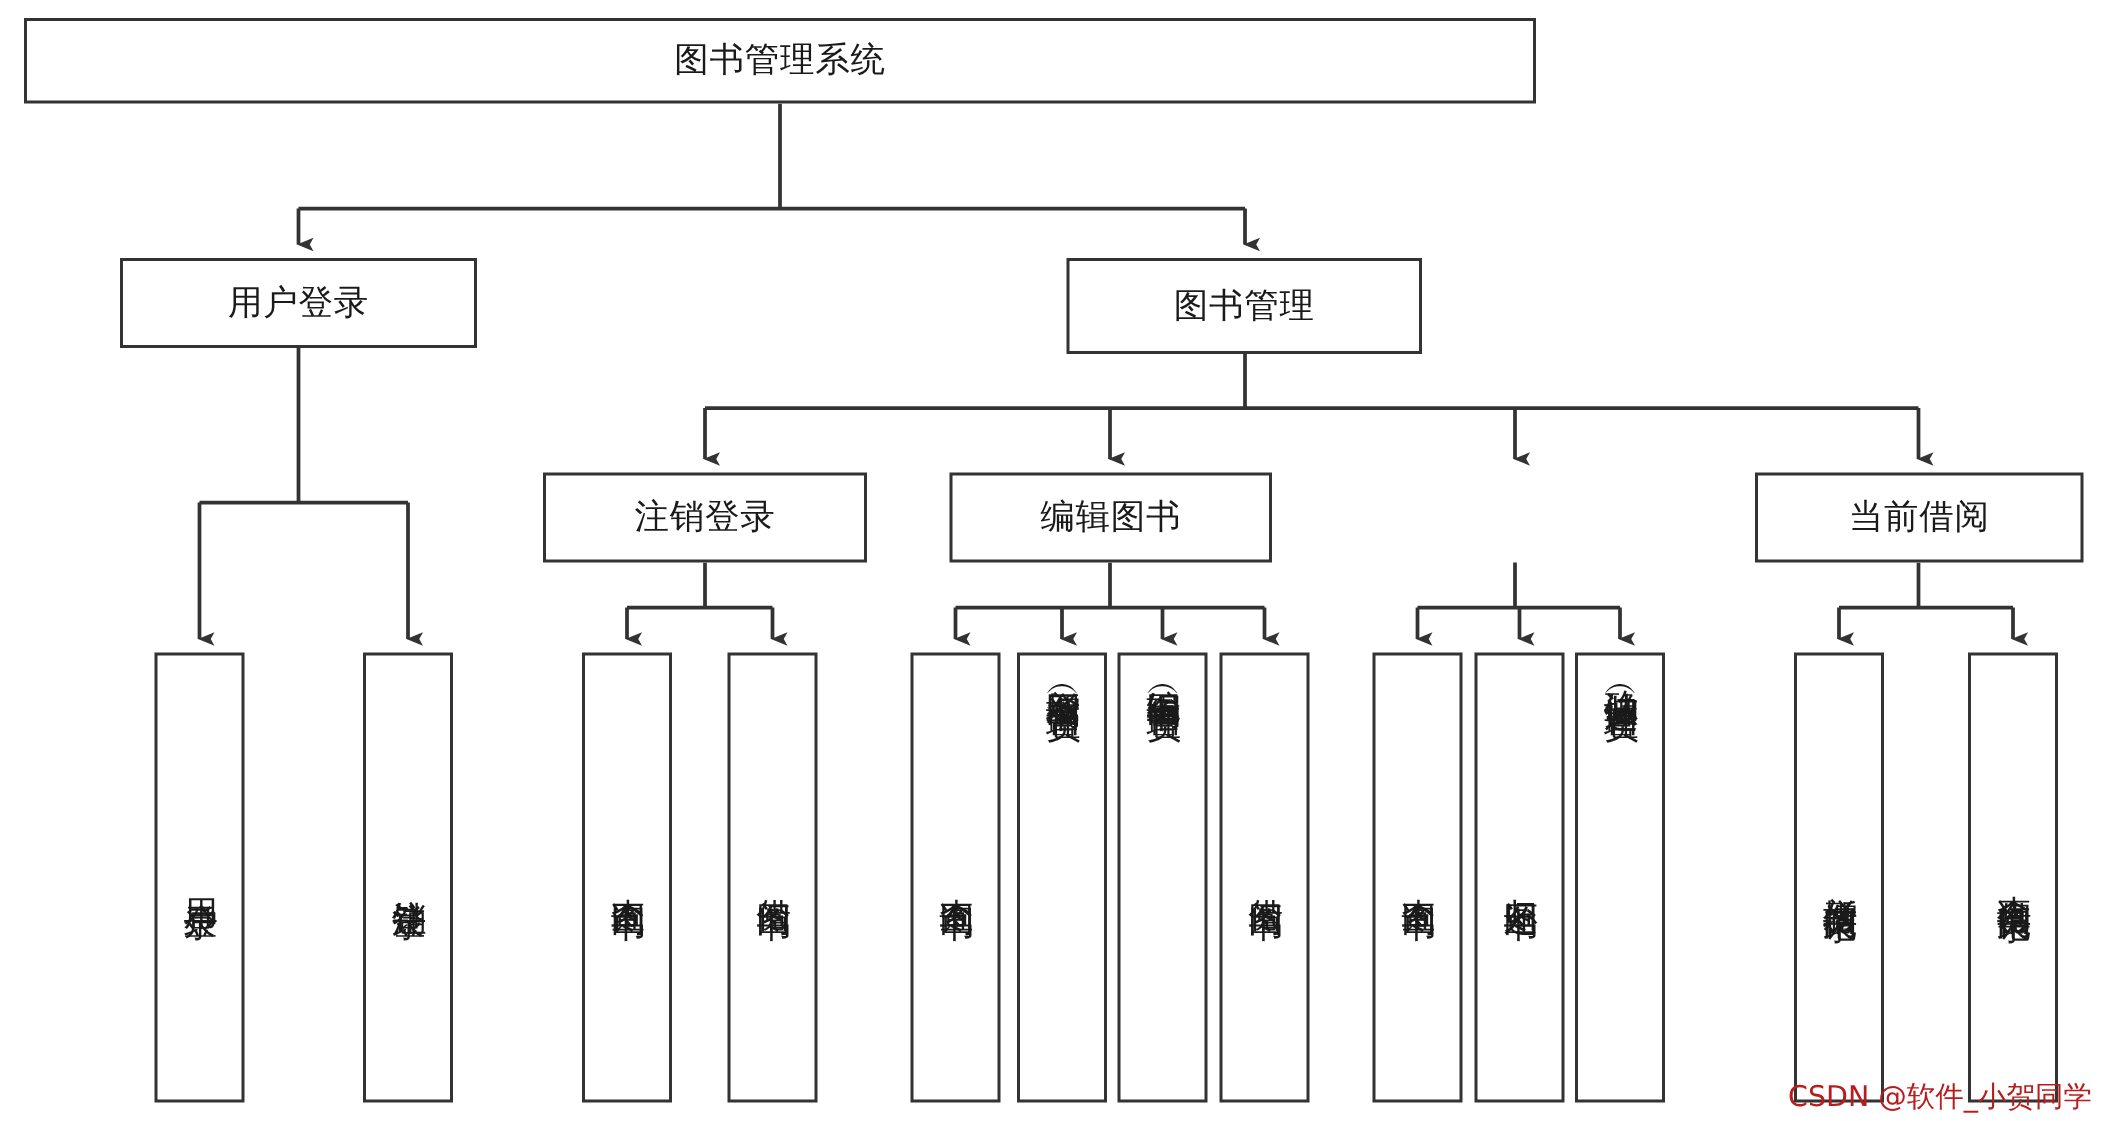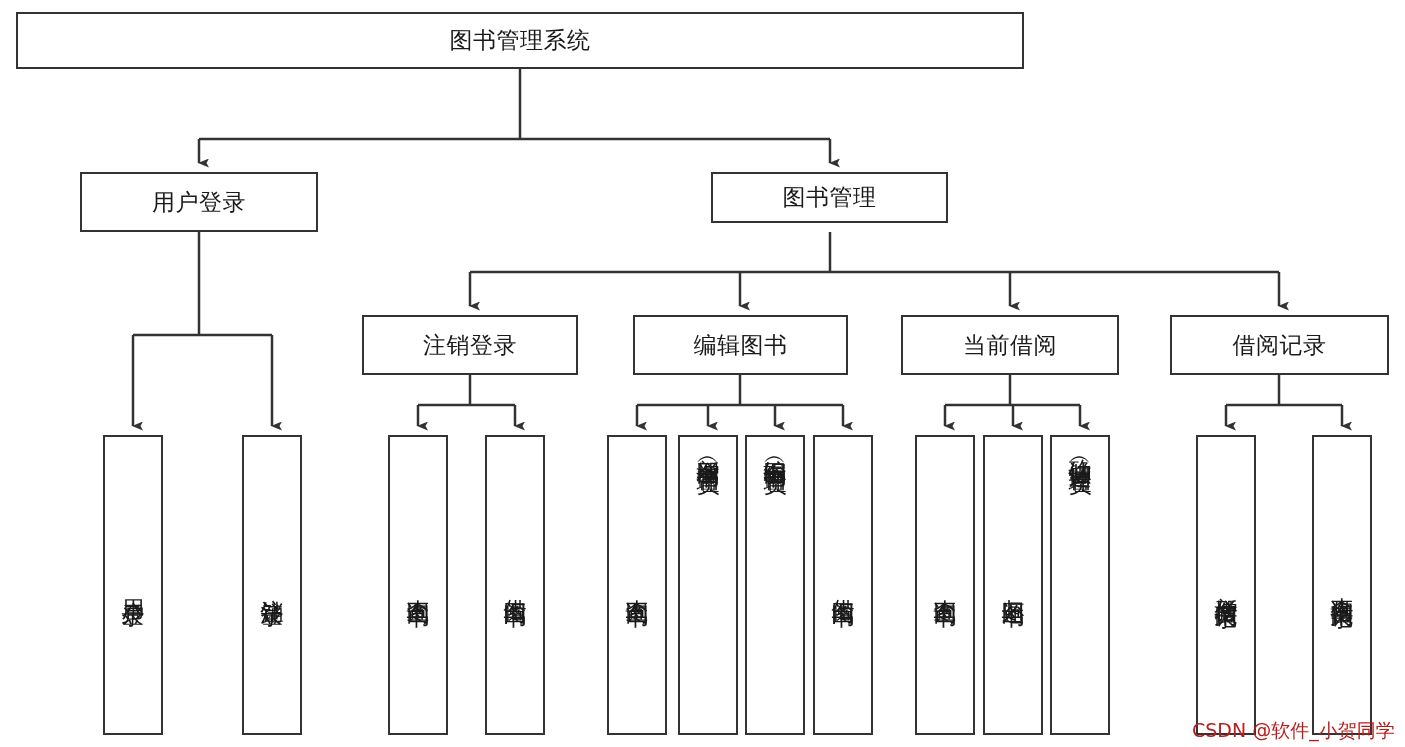--- a/index.html
+++ b/index.html
@@ -134,35 +134,32 @@
     </g>
   </svg>
 
   <div class="node horiz root" style="left: 16px; top: 12px; width: 1008px; height: 57px; border-color: rgb(51, 51, 51);">
     <span class="label">图书管理系统</span>
   </div>
 
   <div class="node horiz" style="left: 80px; top: 172px; width: 238px; height: 60px; border-color: rgb(51, 51, 51);">
     <span class="label">用户登录</span>
   </div>
-  <div class="node horiz" style="left: 711px; top: 172px; width: 237px; height: 51px; border-color: rgb(51, 51, 51);">
+  <div class="node horiz" style="left: 711px; top: 172px; width: 237px; height: 64px; border-color: rgb(51, 51, 51);">
     <span class="label">图书管理</span>
   </div>
 
   <div class="node horiz" style="left: 362px; top: 315px; width: 216px; height: 60px; border-color: rgb(51, 51, 51);">
     <span class="label">注销登录</span>
   </div>
   <div class="node horiz" style="left: 633px; top: 315px; width: 215px; height: 60px; border-color: rgb(51, 51, 51);">
     <span class="label">编辑图书</span>
   </div>
-  <div class="node horiz" style="left: 901px; top: 315px; width: 218px; height: 60px; border-color: rgb(51, 51, 51);">
+  <div class="node horiz" style="left: 1170px; top: 315px; width: 219px; height: 60px; border-color: rgb(51, 51, 51);">
     <span class="label">当前借阅</span>
-  </div>
-  <div class="node horiz" style="left: 1170px; top: 315px; width: 219px; height: 60px; border-color: rgb(51, 51, 51);">
-    <span class="label">借阅记录</span>
   </div>
 
   <div class="node vert short" style="left: 103px; top: 435px; width: 60px; height: 300px; border-color: rgb(51, 51, 51);">
     <span class="label">用户登录</span>
   </div>
   <div class="node vert short" style="left: 242px; top: 435px; width: 60px; height: 300px; border-color: rgb(51, 51, 51);">
     <span class="label">注销登录</span>
   </div>
   <div class="node vert short" style="left: 388px; top: 435px; width: 60px; height: 300px; border-color: rgb(51, 51, 51);">
     <span class="label">查询图书</span>

